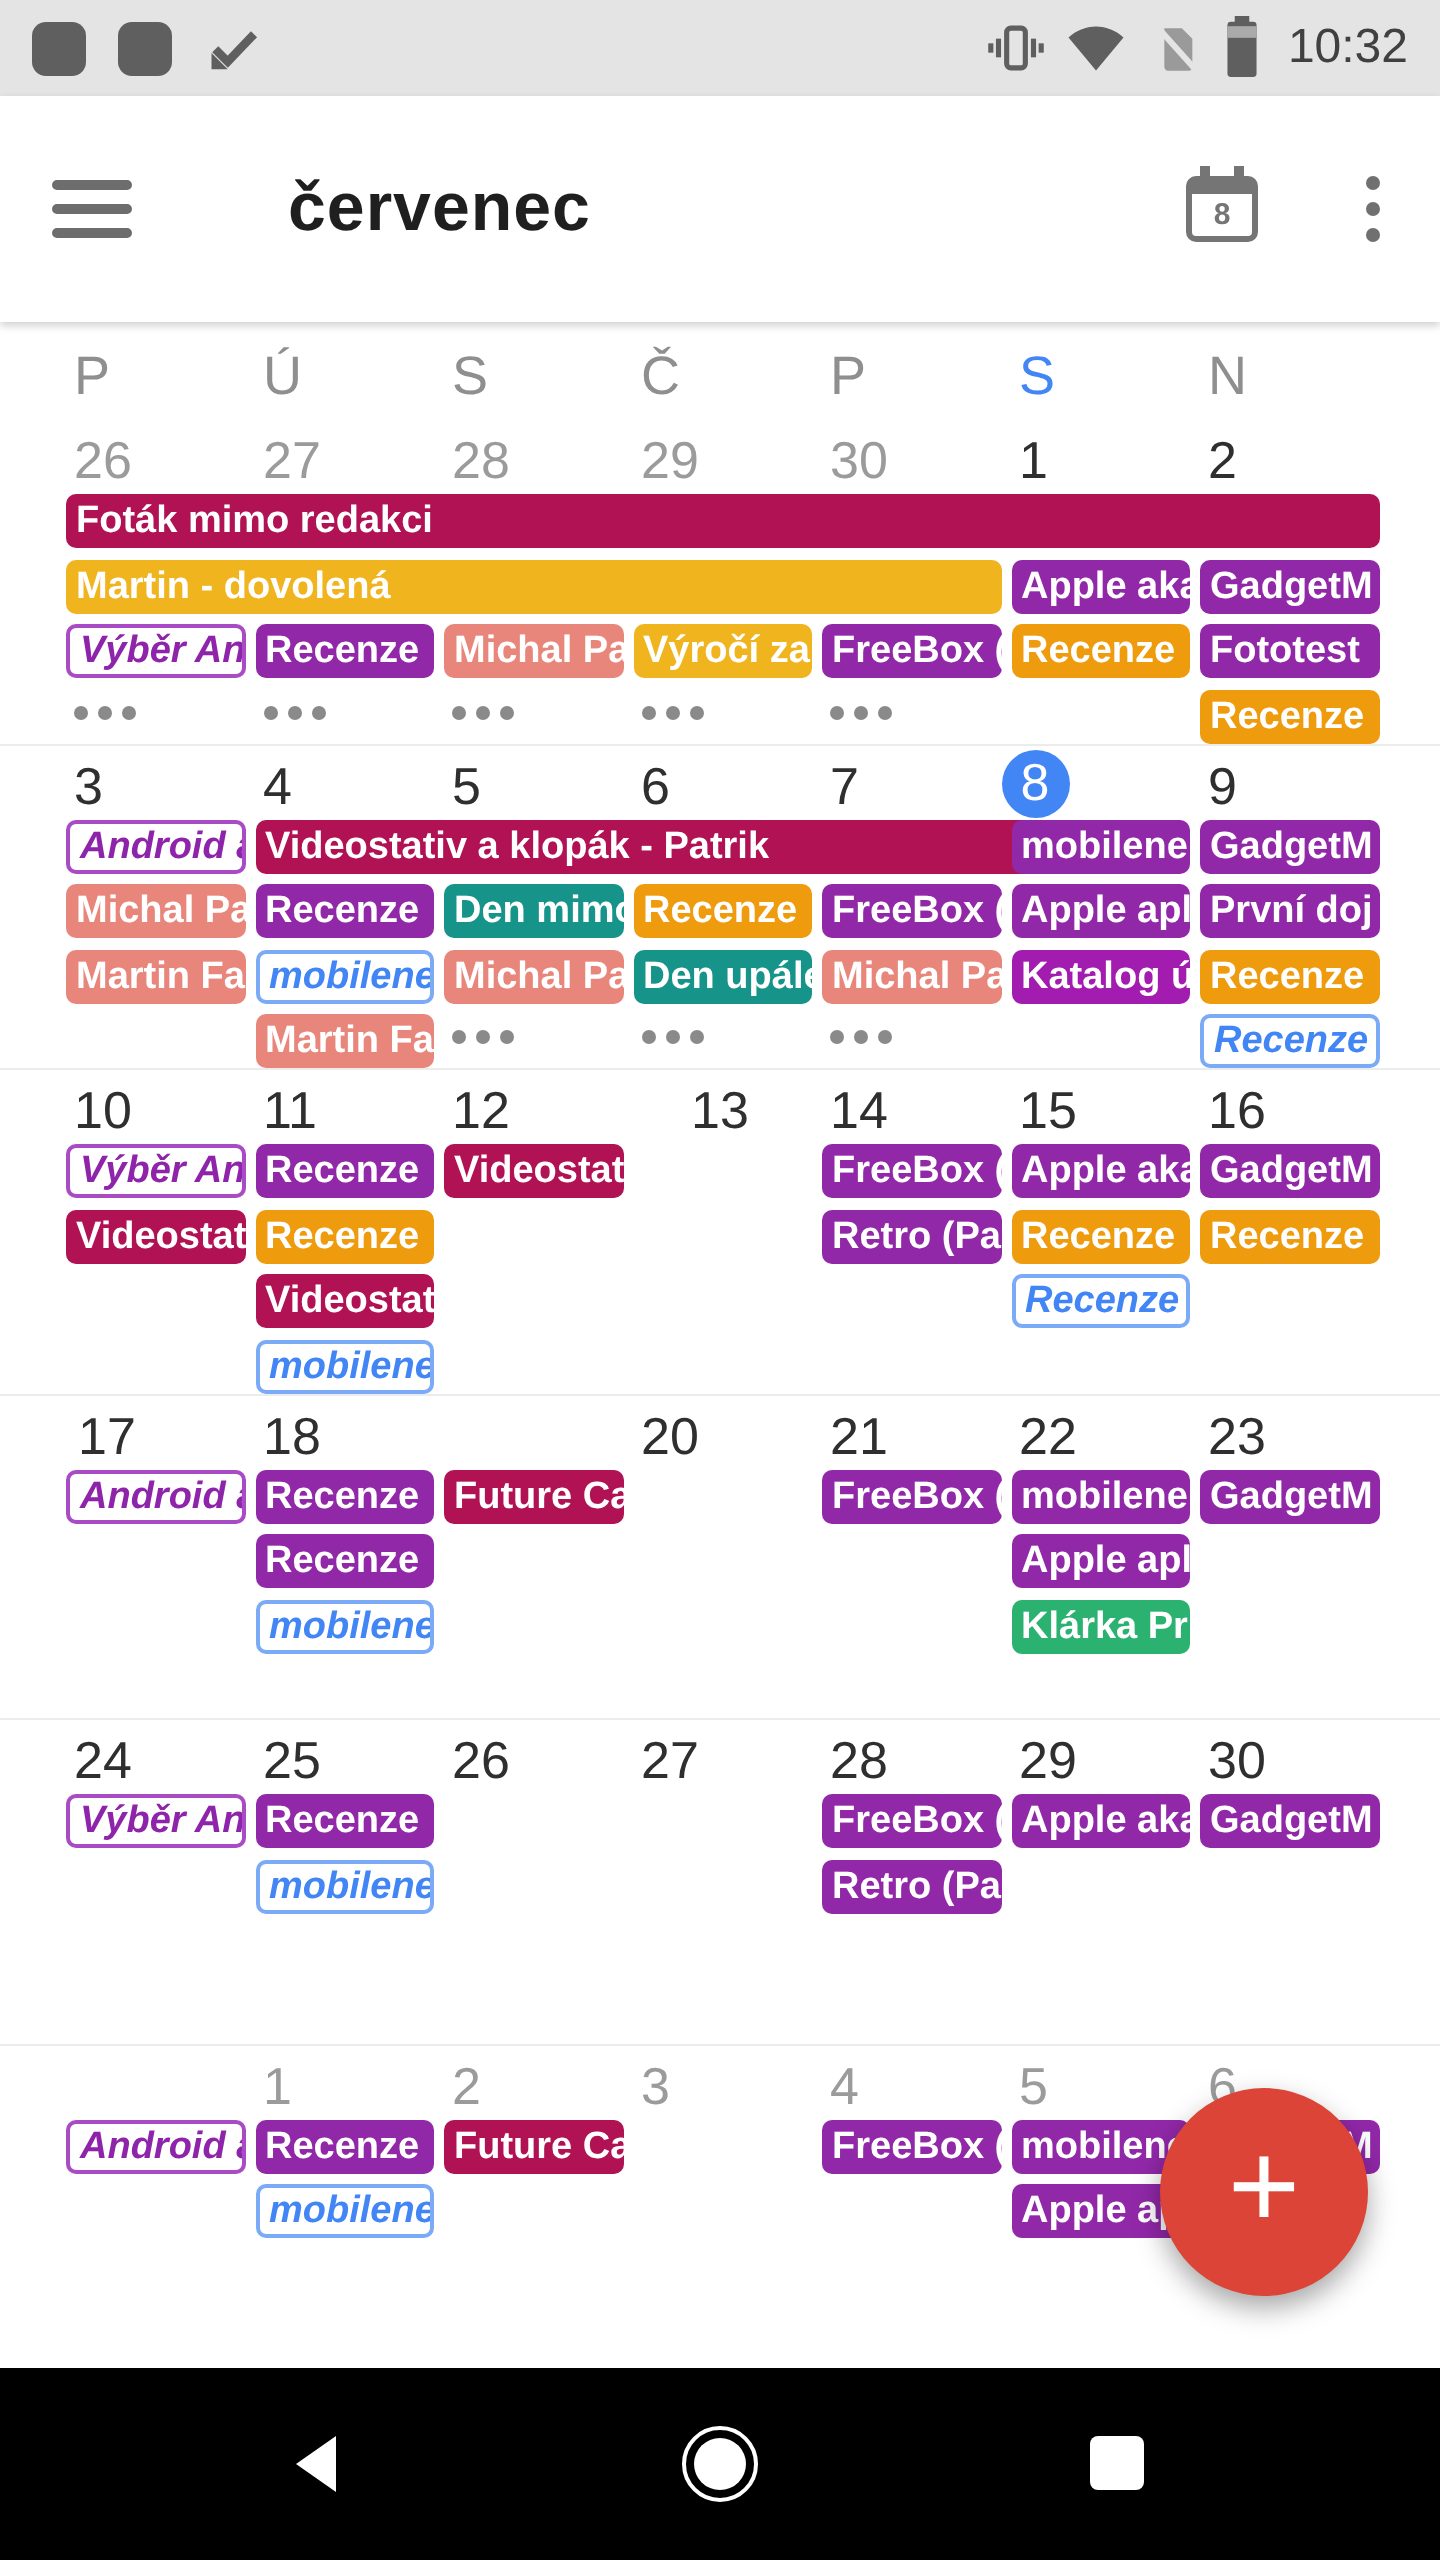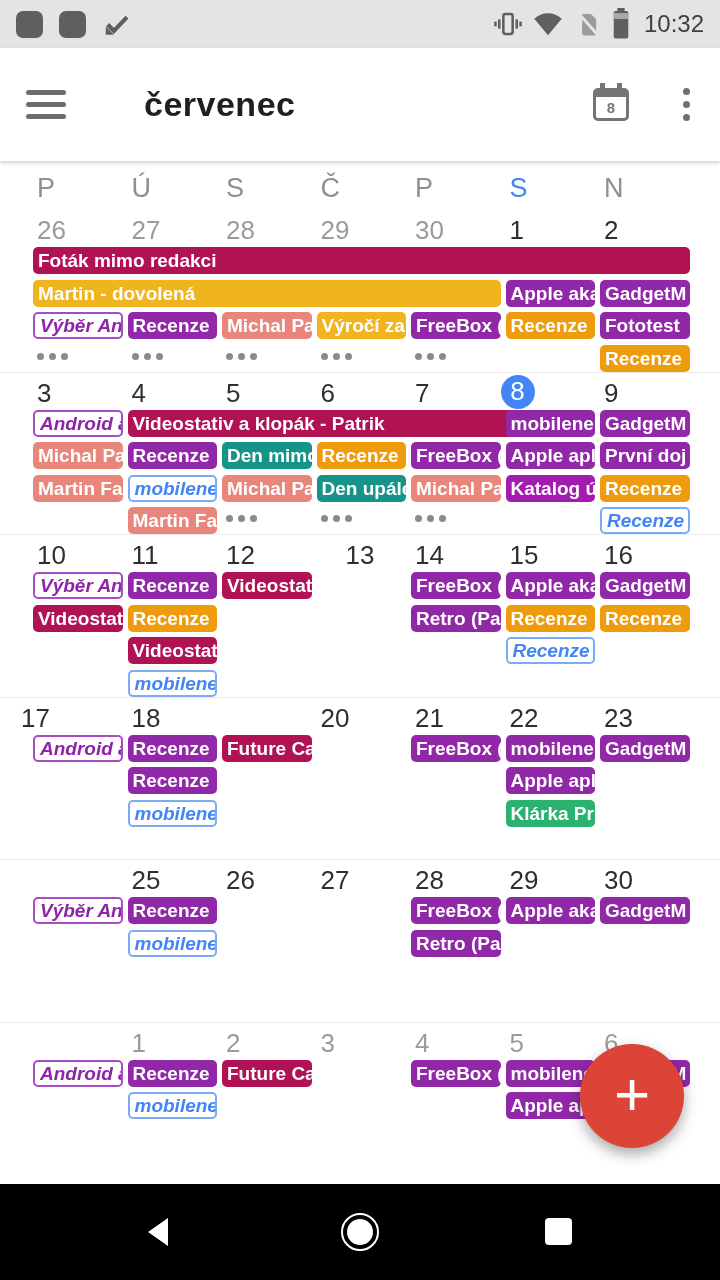--- a/index.html
+++ b/index.html
@@ -237,38 +237,39 @@
         <div class="chip" style="left: 33px; top: 69.5px; width: 89.5px; background: rgb(176, 18, 84); color: rgb(255, 255, 255);">Videostat</div>
         <div class="chip" style="left: 127.5px; top: 69.5px; width: 89.5px; background: rgb(238, 155, 13); color: rgb(255, 255, 255);">Recenze</div>
         <div class="chip" style="left: 411px; top: 69.5px; width: 89.5px; background: rgb(145, 40, 168); color: rgb(255, 255, 255);">Retro (Pa</div>
         <div class="chip" style="left: 505.5px; top: 69.5px; width: 89.5px; background: rgb(238, 155, 13); color: rgb(255, 255, 255);">Recenze</div>
         <div class="chip" style="left: 600px; top: 69.5px; width: 89.5px; background: rgb(238, 155, 13); color: rgb(255, 255, 255);">Recenze</div>
         <div class="chip" style="left: 127.5px; top: 102px; width: 89.5px; background: rgb(176, 18, 84); color: rgb(255, 255, 255);">Videostat</div>
         <div class="chip outlined" style="left: 505.5px; top: 102px; width: 89.5px; background: rgb(255, 255, 255); color: rgb(66, 133, 244); border: 2px solid rgb(123, 170, 247);">Recenze</div>
         <div class="chip outlined" style="left: 127.5px; top: 134.5px; width: 89.5px; background: rgb(255, 255, 255); color: rgb(66, 133, 244); border: 2px solid rgb(123, 170, 247);">mobilene</div>
       </div>
       <div class="week">
-        <div class="day-cell" style="left: 17px;"><span class="day-num">17</span></div>
+        <div class="day-cell" style="left: 35px;"><span class="day-num">17</span></div>
         <div class="day-cell" style="left: 127.5px;"><span class="day-num">18</span></div>
         <div class="day-cell" style="left: 316.5px;"><span class="day-num">20</span></div>
         <div class="day-cell" style="left: 411px;"><span class="day-num">21</span></div>
         <div class="day-cell" style="left: 505.5px;"><span class="day-num">22</span></div>
         <div class="day-cell" style="left: 600px;"><span class="day-num">23</span></div>
         <div class="chip outlined" style="left: 33px; top: 37px; width: 89.5px; background: rgb(255, 255, 255); color: rgb(142, 36, 170); border: 2px solid rgb(169, 75, 196);">Android a</div>
         <div class="chip" style="left: 127.5px; top: 37px; width: 89.5px; background: rgb(145, 40, 168); color: rgb(255, 255, 255);">Recenze</div>
         <div class="chip" style="left: 222px; top: 37px; width: 89.5px; background: rgb(176, 18, 84); color: rgb(255, 255, 255);">Future Ca</div>
         <div class="chip" style="left: 411px; top: 37px; width: 89.5px; background: rgb(145, 40, 168); color: rgb(255, 255, 255);">FreeBox (</div>
         <div class="chip" style="left: 505.5px; top: 37px; width: 89.5px; background: rgb(145, 40, 168); color: rgb(255, 255, 255);">mobilene</div>
         <div class="chip" style="left: 600px; top: 37px; width: 89.5px; background: rgb(145, 40, 168); color: rgb(255, 255, 255);">GadgetM</div>
         <div class="chip" style="left: 127.5px; top: 69.5px; width: 89.5px; background: rgb(145, 40, 168); color: rgb(255, 255, 255);">Recenze</div>
         <div class="chip" style="left: 505.5px; top: 69.5px; width: 89.5px; background: rgb(145, 40, 168); color: rgb(255, 255, 255);">Apple apl</div>
         <div class="chip outlined" style="left: 127.5px; top: 102px; width: 89.5px; background: rgb(255, 255, 255); color: rgb(66, 133, 244); border: 2px solid rgb(123, 170, 247);">mobilene</div>
         <div class="chip" style="left: 505.5px; top: 102px; width: 89.5px; background: rgb(43, 178, 112); color: rgb(255, 255, 255);">Klárka Pr</div>
       </div>
       <div class="week">
+        <div class="day-cell" style="left: 33px;"><span class="day-num">24</span></div>
         <div class="day-cell" style="left: 127.5px;"><span class="day-num">25</span></div>
         <div class="day-cell" style="left: 222px;"><span class="day-num">26</span></div>
         <div class="day-cell" style="left: 316.5px;"><span class="day-num">27</span></div>
         <div class="day-cell" style="left: 411px;"><span class="day-num">28</span></div>
         <div class="day-cell" style="left: 505.5px;"><span class="day-num">29</span></div>
         <div class="day-cell" style="left: 600px;"><span class="day-num">30</span></div>
         <div class="chip outlined" style="left: 33px; top: 37px; width: 89.5px; background: rgb(255, 255, 255); color: rgb(142, 36, 170); border: 2px solid rgb(169, 75, 196);">Výběr An</div>
         <div class="chip" style="left: 127.5px; top: 37px; width: 89.5px; background: rgb(145, 40, 168); color: rgb(255, 255, 255);">Recenze</div>
         <div class="chip" style="left: 411px; top: 37px; width: 89.5px; background: rgb(145, 40, 168); color: rgb(255, 255, 255);">FreeBox (</div>
         <div class="chip" style="left: 505.5px; top: 37px; width: 89.5px; background: rgb(145, 40, 168); color: rgb(255, 255, 255);">Apple aka</div>

